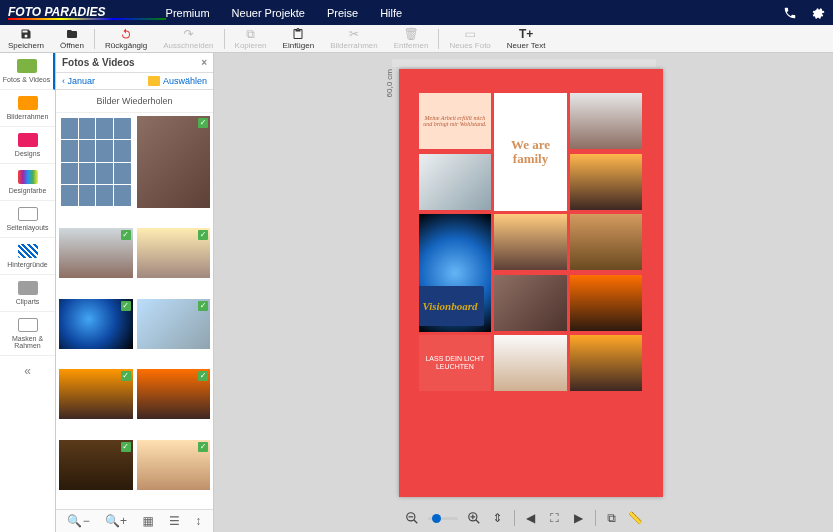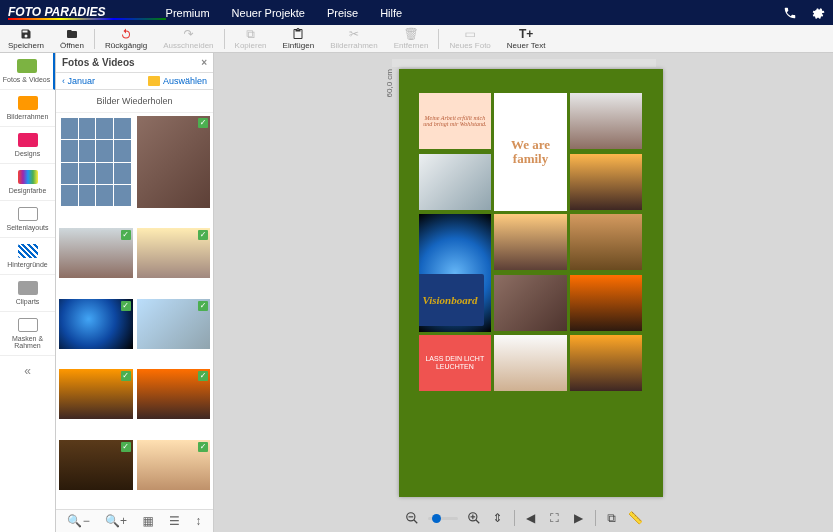--- a/index.html
+++ b/index.html
@@ -60,38 +60,38 @@
 .thumb.water{background:linear-gradient(180deg,#ffecb3,#a1887f)}
 .thumb.hike{background:linear-gradient(180deg,#cfd8dc,#8d6e63)}
 .panel-footer{display:flex;justify-content:space-around;padding:4px;border-top:1px solid #ddd;background:#fafafa}
 .pf-icon{color:#666;font-size:12px;cursor:pointer}
 
 
 .canvas-area{flex:1;display:flex;flex-direction:column;position:relative}
 .ruler-h{height:8px;background:#e0e0e0;margin:0 auto;width:264px;margin-top:6px}
 .canvas-wrap{flex:1;display:flex;align-items:flex-start;justify-content:center;gap:6px;padding-top:2px}
 .ruler-v{width:8px;background:transparent;display:flex;flex-direction:column;justify-content:center;align-items:center;color:#666;font-size:8px;writing-mode:vertical-rl;transform:rotate(180deg)}
-.page{width:264px;height:428px;background:#4d7c0f;box-shadow:0 0 4px rgba(0,0,0,.3);position:relative;padding:24px 20px}
+.page{width:264px;height:428px;background:#ef4444;box-shadow:0 0 4px rgba(0,0,0,.3);position:relative;padding:24px 20px}
 .collage{display:grid;grid-template-columns:repeat(3,1fr);gap:3px;width:100%}
 .cell{background:#999;height:56px;position:relative;display:flex;align-items:center;justify-content:center;text-align:center;font-size:9px;color:#fff;overflow:hidden}
 .cell.text-pink{background:#ffe0cc;color:#b85c38;font-family:serif;font-style:italic;font-size:6px;padding:4px}
 .cell.we-family{background:#fff;color:#d4915a;font-family:Georgia,serif;font-weight:bold;font-size:13px;line-height:1.1}
 .cell.silhouette{background:linear-gradient(180deg,#ffcc80,#5d4037)}
 .cell.office{background:linear-gradient(135deg,#eceff1,#90a4ae)}
 .cell.sunset-fam{background:linear-gradient(180deg,#ffb74d,#3e2723)}
 .cell.globe{background:radial-gradient(circle at 50% 50%,#64b5f6,#1565c0,#000);grid-row:span 1;height:56px}
 .cell.globe.tall{height:118px;grid-row:span 2}
 .cell.coffee{background:linear-gradient(180deg,#d49a5f,#6a4a20)}
 .cell.lions{background:linear-gradient(135deg,#8d6e63,#4e342e)}
 .cell.crowd{background:linear-gradient(180deg,#ff6f00,#2e1a0f)}
 .cell.text-red{background:#ef5350;color:#fff;font-size:7px;padding:4px;line-height:1.2}
 .cell.yoga{background:linear-gradient(180deg,#fafafa,#cfb091)}
 .cell.concert{background:linear-gradient(180deg,#ffa726,#3e2723)}
 .cell.hike{background:linear-gradient(180deg,#e6e6e6,#8d6e63)}
-.vision-label{position:absolute;background:#1a3a7a;color:#d4a817;font-style:italic;font-family:serif;font-weight:bold;font-size:11px;padding:20px 6px;border-radius:2px}
+.vision-label{position:absolute;background:#1a3a7a;color:#d4a817;font-style:italic;font-family:serif;font-weight:bold;font-size:11px;padding:14px 6px;border-radius:2px}
 
 
 .bottom-bar{display:flex;align-items:center;justify-content:center;gap:8px;padding:6px;background:transparent}
 .bc-icon{width:16px;height:16px;display:flex;align-items:center;justify-content:center;color:#444;cursor:pointer;font-size:12px}
 .zoom-slider{width:30px;height:3px;background:#ccc;position:relative;border-radius:2px}
 .zoom-slider::before{content:"";position:absolute;left:4px;top:-3px;width:9px;height:9px;background:#0066cc;border-radius:50%}
 .bc-sep{width:1px;height:16px;background:#aaa}
 
 .status-bar{position:absolute;bottom:0;right:4px;font-size:8px;color:#555;text-align:right;padding:2px}
 .status-line2{font-size:7px;color:#888}

